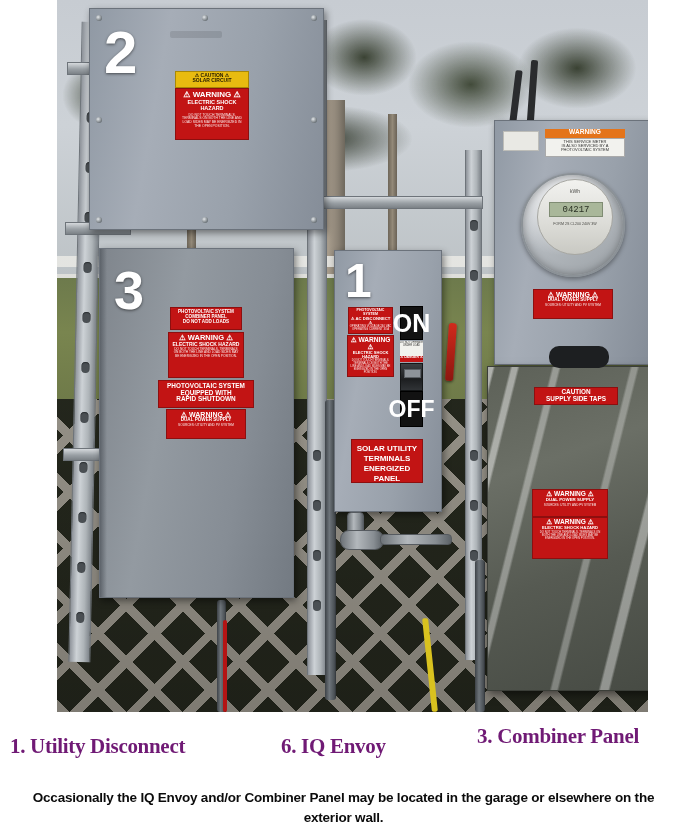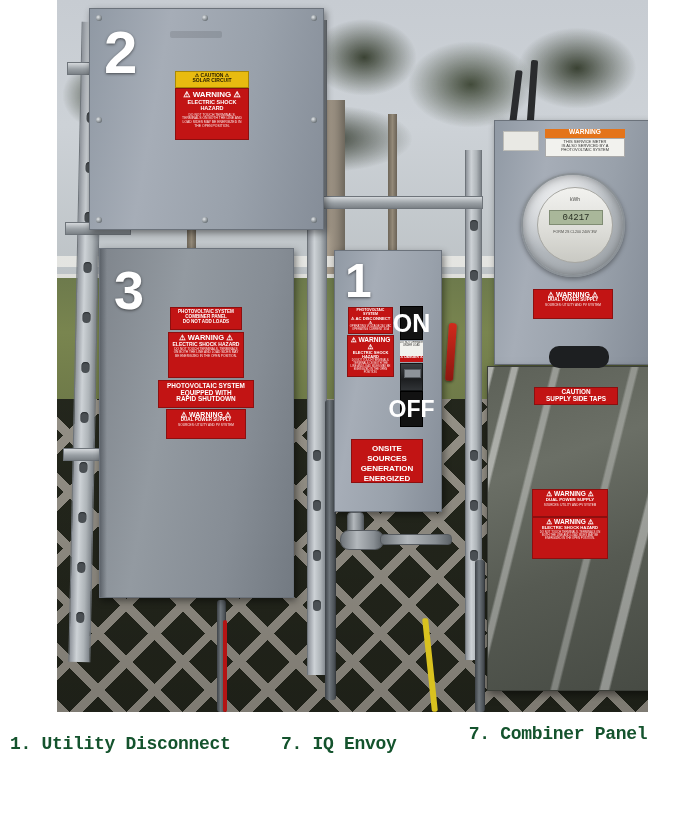--- a/index.html
+++ b/index.html
@@ -174,23 +174,23 @@
   .wire {
     position:absolute; background:#2a2c2e; border-radius:2px;
   }
   .yellowwire {
     position:absolute; background:#d9c21f; border-radius:2px;
   }
 
   
   .cap-row { position:absolute; left:0; top:718px; width:687px; }
   .cap {
-    position:absolute; color:#14532d; font-weight:700;
-    font-family:Liberation Mono, monospace;
-    font-size:18px; letter-spacing:-.3px;
+    position:absolute; color:#701a75; font-weight:700;
+    font-family:Liberation Serif, serif;
+    font-size:21px; letter-spacing:-.3px;
   }
   .cap.c3 { text-align:center; line-height:1.18; }
   .note {
     position:absolute; left:18px; top:788px; width:651px;
     text-align:center; color:#0b0b0b; font-weight:700;
     font-size:13.5px; line-height:1.45; letter-spacing:-.2px;
   }
 </style>
 </head>
 <body>
@@ -328,22 +328,22 @@
       </div>
       <div class="lbl lbl-red" style="left:65px; top:105px; width:23px; height:6px; font-size:3.4px; border:none;">
         <span class="hd">⚠ DANGER ⚠</span>
       </div>
       <div class="leverbody" style="left:65px; top:112px; width:23px; height:28px;">
         <div style="position:absolute; left:3px; top:5px; width:17px; height:9px; background:#8e949a; border:1px solid #5b6065;"></div>
       </div>
       <div class="blackplate" style="left:65px; top:140px; width:23px; height:36px; font-size:23px;">OFF</div>
 
       <div class="lbl lbl-red" style="left:16px; top:188px; width:72px; height:44px; font-size:8px; padding-top:4px; line-height:1.25;">
-        <span class="sb">ONSITE SOURCES</span>
-        <span class="sb">GENERATION</span>
+        <span class="sb">SOLAR UTILITY</span>
+        <span class="sb">TERMINALS</span>
         <span class="sb">ENERGIZED</span>
         <span class="sb">PANEL</span>
       </div>
       <div class="handle" style="left:112px; top:72px; width:8px; height:58px; transform:rotate(4deg);"></div>
     </div>
 
     <div class="pipe" style="left:290px; top:512px; width:17px; height:26px;"></div>
     <div class="pipe" style="left:283px; top:530px; width:44px; height:20px; border-radius:9px;"></div>
     <div class="pipe" style="left:323px; top:534px; width:72px; height:11px;"></div>
 
@@ -353,21 +353,21 @@
       <div class="lbl lbl-org" style="left:50px; top:8px; width:80px; height:9px; font-size:6.6px; border:none;">
         <span class="hd">WARNING</span>
       </div>
       <div class="lbl lbl-white" style="left:50px; top:17px; width:80px; height:19px; font-size:4px; padding-top:1px;">
         <span class="bd">THIS SERVICE METER</span>
         <span class="bd">IS ALSO SERVICED BY A</span>
         <span class="bd">PHOTOVOLTAIC SYSTEM</span>
       </div>
 
       <div class="meterbody" style="left:26px; top:52px; width:104px; height:104px;">
-        <div class="meterface" style="left:14px; top:12px; width:76px; height:76px;">
+        <div class="meterface" style="left:14px; top:4px; width:76px; height:76px;">
           <div class="lcd" style="left:11px; top:22px; width:54px; height:15px; font-size:9px;">04217</div>
           <div class="meterlabel" style="left:0; top:8px; width:100%; font-size:5px;">kWh</div>
           <div class="meterlabel" style="left:0; top:42px; width:100%; font-size:3.6px;">FORM 2S  CL200  240V  3W</div>
         </div>
       </div>
 
       <div class="lbl lbl-red" style="left:38px; top:168px; width:80px; height:30px; font-size:4px; padding-top:1px;">
         <span class="hd" style="font-size:7px;">⚠ WARNING ⚠</span>
         <span class="sb" style="font-size:4.6px;">DUAL POWER SUPPLY</span>
         <span class="bd" style="font-size:3.2px; padding:1px 3px 0;">SOURCES: UTILITY AND PV SYSTEM</span>
@@ -394,20 +394,21 @@
         <span class="bd" style="font-size:2.8px; padding:1px 3px 0;">DO NOT TOUCH TERMINALS. TERMINALS ON BOTH THE LINE AND LOAD SIDES MAY BE ENERGIZED IN THE OPEN POSITION.</span>
       </div>
     </div>
 
     <div class="wire" style="left:492px; top:346px; width:60px; height:22px; border-radius:10px; background:#1d1f21;"></div>
 
   </div>
 
   <div class="cap-row">
     <div class="cap" style="left:10px; top:16px;">1. Utility Disconnect</div>
-    <div class="cap" style="left:281px; top:16px;">7. IQ Envoy</div>
+    <div class="cap" style="left:281px; top:16px;">6. IQ Envoy</div>
     <div class="cap c3" style="left:437px; top:6px; width:242px;">
-      <div>7. Combiner Panel</div>
+      <div>3. Combiner Panel</div>
     </div>
   </div>
 
+  <div class="note">Occasionally the IQ Envoy and/or Combiner Panel may be located in the garage or elsewhere on the exterior wall.</div>
 
 </div>
 
 </body></html>

